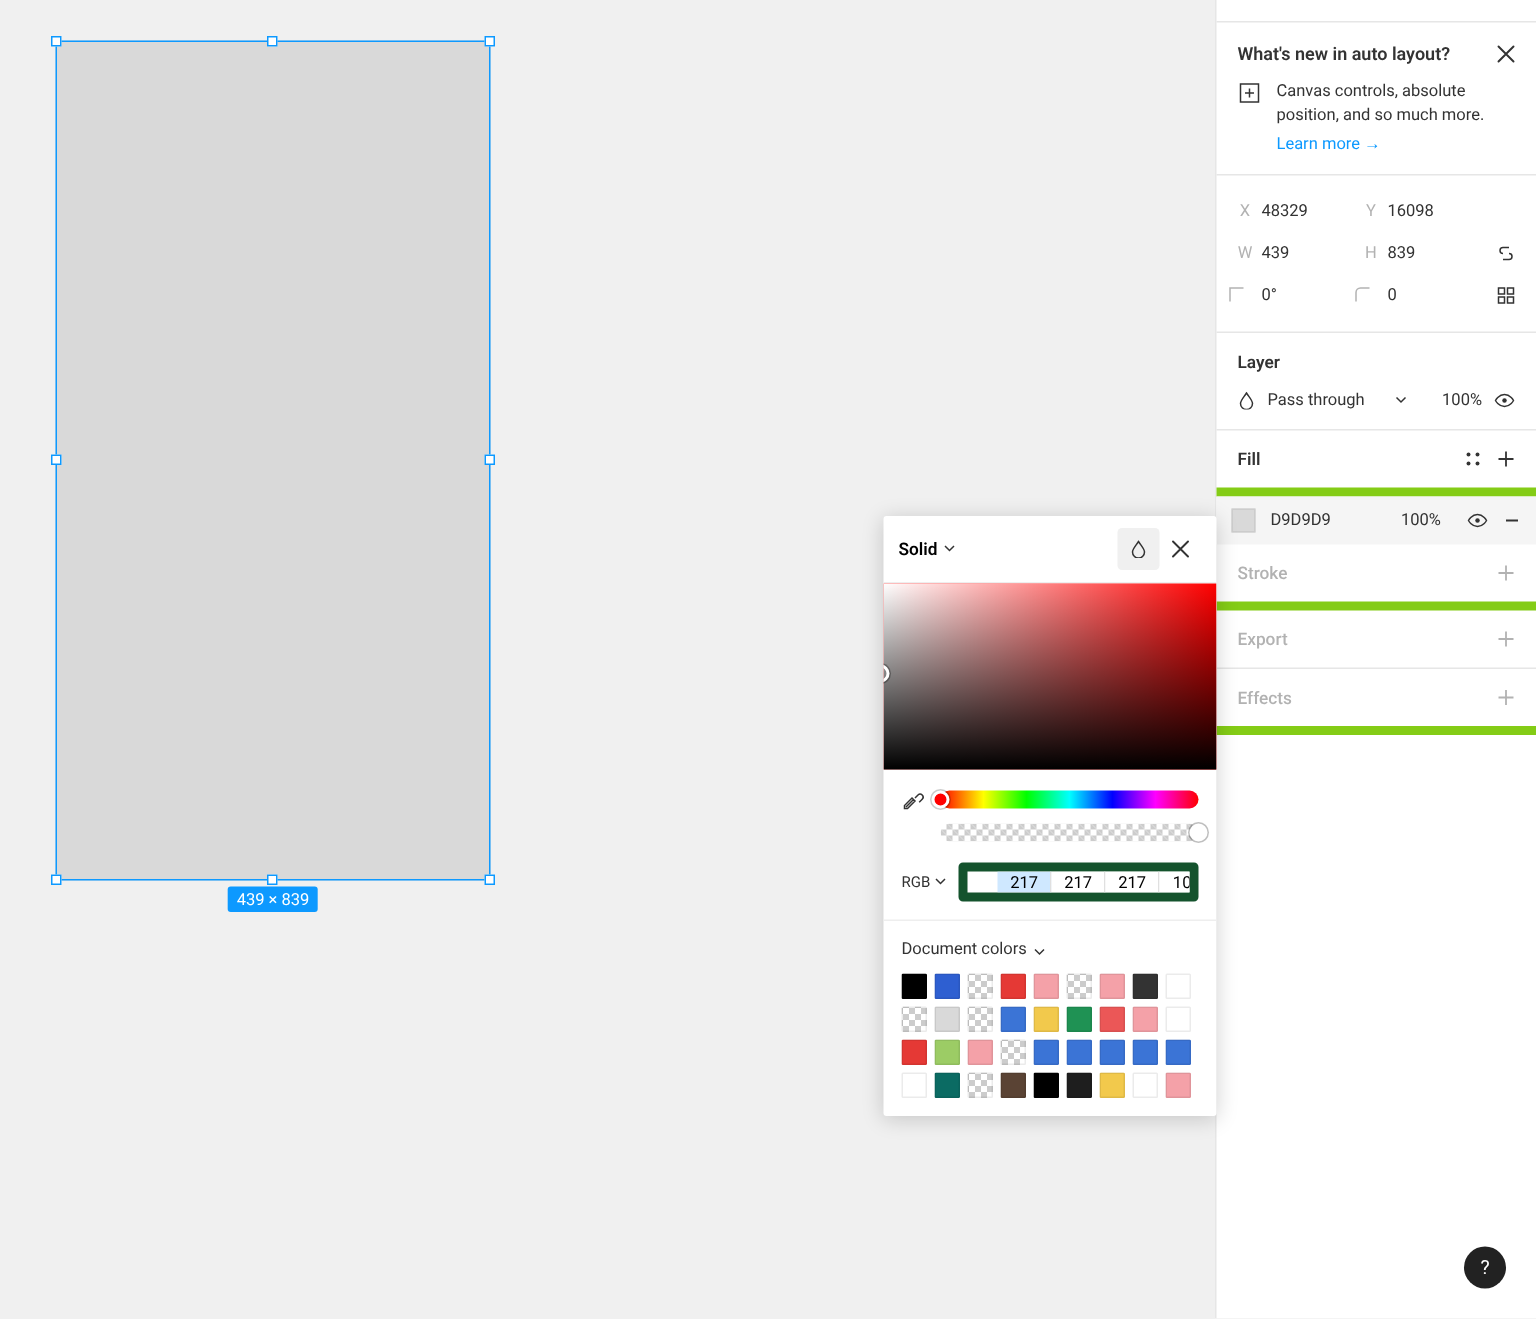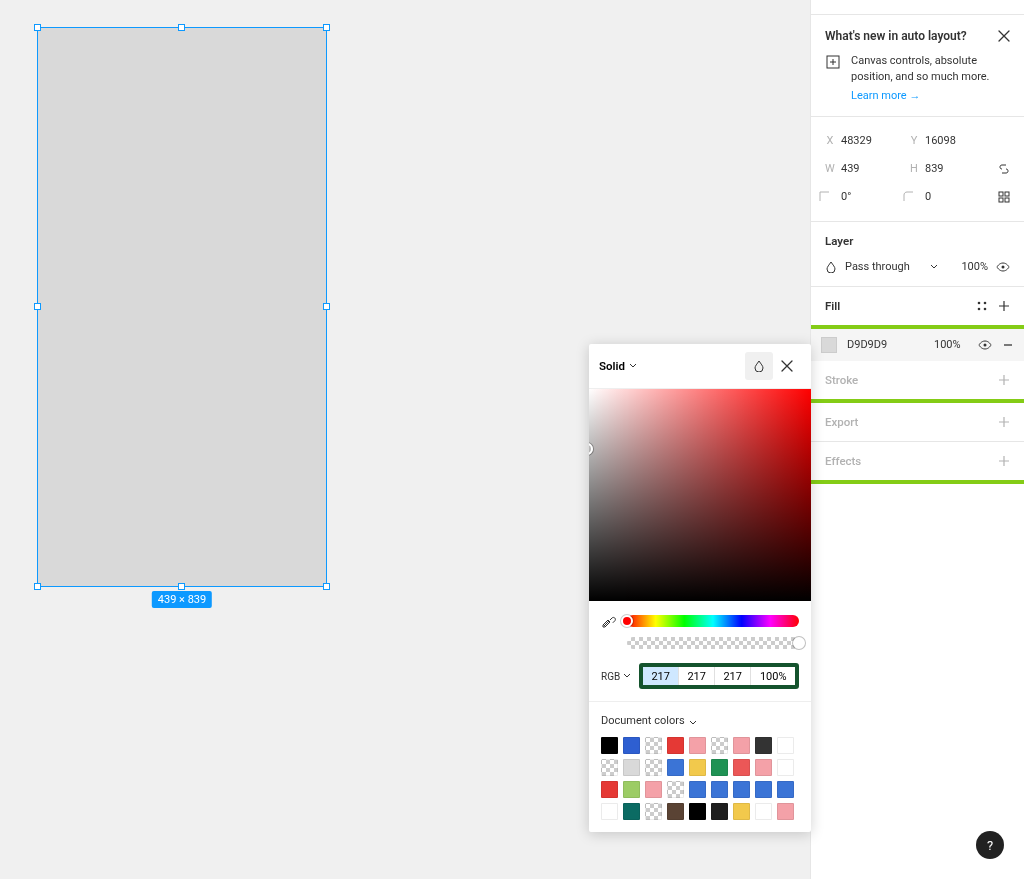--- a/index.html
+++ b/index.html
@@ -41,38 +41,38 @@
 .learn-more { color:#0d99ff; cursor:pointer; margin-top:4px; display:inline-block;}
 .icon-box { width:16px; height:16px; flex-shrink:0; margin-top:1px; }
 
 .section { border-bottom:1px solid #e6e6e6; padding: 10px 14px 10px 8px; }
 .pos-row { display:flex; align-items:center; height:28px; }
 .pos-cell { display:flex; align-items:center; width:84px; }
 .pos-label { color:#b2b2b2; width:22px; text-align:center; font-size:11px;}
 .pos-val { color:#333; font-size:11px;}
 .pos-extra-icon { margin-left:auto; color:#333; cursor:pointer; }
 
-.panel-head { display:flex; justify-content:space-between; align-items:center; padding: 12px 14px; border-bottom:4px solid #84cc16; }
+.panel-head { display:flex; justify-content:space-between; align-items:center; padding: 12px 14px; border-bottom:6px solid #84cc16; }
 .panel-title { font-weight:600; font-size:11.5px; }
 .panel-head.muted .panel-title { color:#b2b2b2; font-weight:500; }
 .panel-actions { display:flex; gap:10px; align-items:center; color:#333; }
 .panel-actions .plus { cursor:pointer; }
 
 .layer-row { display:flex; align-items:center; gap:8px; padding:0 14px 12px 14px; font-size:11px; }
 .layer-row .pass { flex:1; display:flex; align-items:center; gap:20px; }
 .layer-row .pct { color:#333; }
 
 .fill-row { display:flex; align-items:center; gap:10px; padding: 8px 10px; background:#f5f5f5; }
 .swatch { width:16px; height:16px; background:#d9d9d9; border:1px solid #ccc; }
 .fill-hex { flex:1; }
 .fill-pct { width:34px; }
 
 
 .picker {
-  position:absolute; left:589px; top:344px; width:222px; height:488px; background:#fff;
+  position:absolute; left:589px; top:344px; width:222px; height:400px; background:#fff;
   border-radius:2px; box-shadow:0 2px 14px rgba(0,0,0,0.18); overflow:hidden; display:flex; flex-direction:column;
 }
 .picker-head { display:flex; align-items:center; padding:8px 10px; border-bottom:1px solid #eee;}
 .picker-head .mode { font-weight:600; font-size:11.5px; flex:1; display:flex; align-items:center; gap:4px;}
 .picker-head .head-btn { width:28px; height:28px; display:flex; align-items:center; justify-content:center; border-radius:3px; }
 .picker-head .head-btn.active { background:#f0f0f0; }
 
 .sat-field {
   height:220px; width:100%;
   background:
@@ -93,21 +93,21 @@
 .alpha-bar { flex:1; height:12px; border-radius:6px; position:relative;
   background:
     linear-gradient(45deg,#ccc 25%,transparent 25%,transparent 75%,#ccc 75%) 0 0/8px 8px,
     linear-gradient(45deg,#ccc 25%,transparent 25%,transparent 75%,#ccc 75%) 4px 4px/8px 8px,
     #fff;
 }
 .alpha-thumb { position:absolute; right:0; top:50%; width:12px; height:12px; border-radius:50%; background:#fff; border:2px solid #fff; box-shadow:0 0 0 1px rgba(0,0,0,.25); transform:translate(50%,-50%);}
 
 .rgb-row { display:flex; align-items:center; gap:8px; padding:6px 12px 12px 12px; border-bottom:1px solid #eee;}
 .rgb-label { font-size:10px; color:#333; display:flex; align-items:center; gap:3px;}
-.rgb-inputs { display:flex; border:4px solid #14532d; border-radius:3px; overflow:hidden; margin-left:auto; height:26px;}
+.rgb-inputs { display:flex; border:6px solid #14532d; border-radius:3px; overflow:hidden; margin-left:auto; height:26px;padding-left:20px;}
 .rgb-inputs input { width:36px; border:none; text-align:center; font-size:11px; outline:none; border-right:1px solid #e0e0e0;}
 .rgb-inputs input:first-child { background:#cfe8ff; }
 .rgb-inputs input:last-child { border-right:none; width:44px;}
 
 .doc-colors { padding:12px; }
 .doc-colors-head { font-size:11px; display:flex; align-items:flex-end; gap:4px; margin-bottom:10px; color:#333;}
 .swatch-grid { display:grid; grid-template-columns: repeat(9, 17px); gap:5px; }
 .swatch-grid .sw { width:17px; height:17px; border-radius:1px; border:1px solid rgba(0,0,0,0.08); cursor:pointer;}
 .sw.checker { background:
   linear-gradient(45deg,#ccc 25%,transparent 25%,transparent 75%,#ccc 75%) 0 0/8px 8px,

